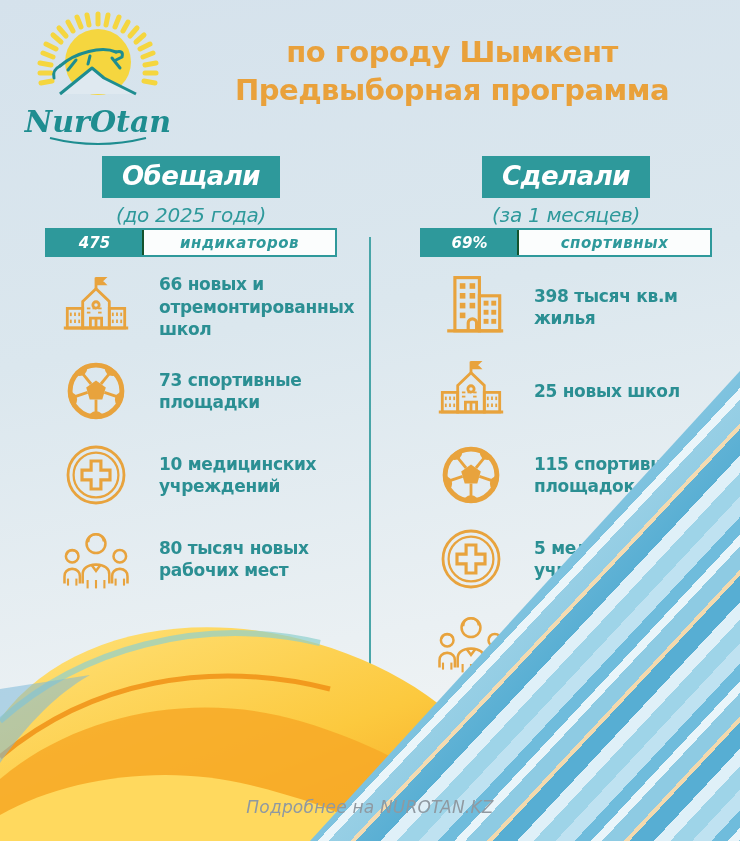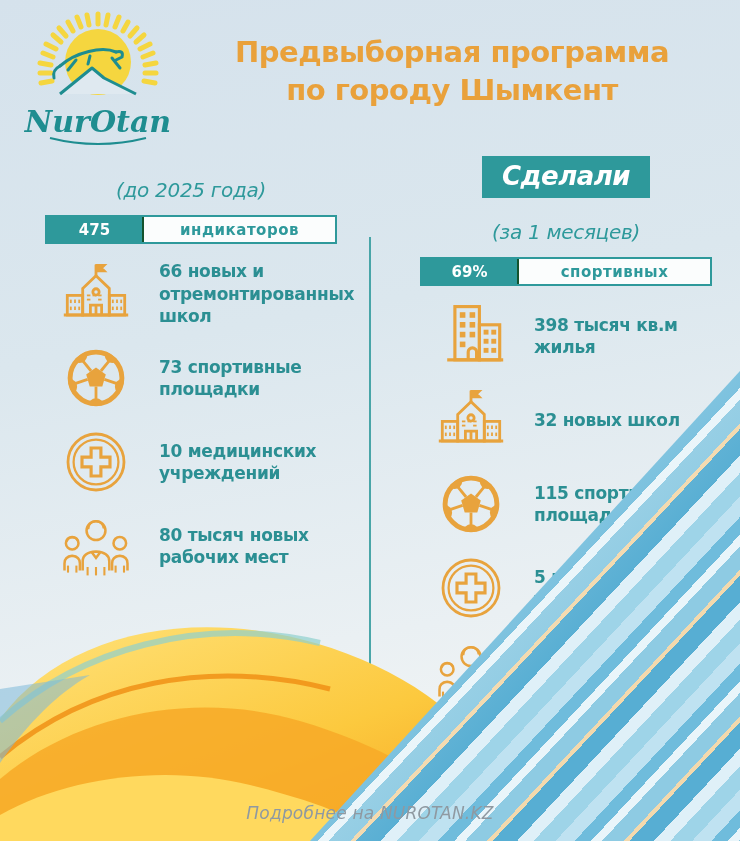--- a/index.html
+++ b/index.html
@@ -17,41 +17,41 @@
   
   .col{position:absolute;top:156px;width:292px;}
   .col-left{left:45px;}
   .col-right{left:420px;}
   .col-header{text-align:center;}
   .badge{
     display:inline-block;background:#2e999b;color:#ffffff;
     font-style:italic;font-weight:bold;font-size:26px;
     padding:5px 20px 7px 20px;letter-spacing:-0.5px;
   }
-  .subtitle{color:#2e999b;font-style:italic;font-size:20px;margin-top:22px;letter-spacing:-0.3px;}
-  .stat-bar{display:flex;height:25px;border:2px solid #2e999b;margin-top:13px;background:#fbfdfd;}
+  .subtitle{color:#2e999b;font-style:italic;font-size:20px;margin-top:5px;letter-spacing:-0.3px;}
+  .stat-bar{display:flex;height:25px;border:2px solid #2e999b;margin-top:1px;background:#fbfdfd;font-style:italic;}
   .stat-value{
     width:33%;background:#2e999b;color:#fff;font-weight:bold;font-size:15px;
     display:flex;align-items:center;justify-content:center;
   }
   .stat-label{
     flex:1;color:#2e999b;font-weight:bold;font-size:15px;letter-spacing:0.5px;
     display:flex;align-items:center;justify-content:center;border-left:2px solid #14532d;
   }
   .items{margin-top:8px;}
   .item{display:flex;align-items:center;height:84px;}
   .item-icon{width:70px;height:70px;flex:0 0 70px;margin-left:16px;}
   .item-text{
     margin-left:28px;color:#2b8f93;font-weight:bold;font-size:17px;
     letter-spacing:-0.3px;line-height:1.32;width:200px;
   }
   .divider{position:absolute;left:369px;top:237px;width:2px;height:515px;background:#2e999b;opacity:.85;}
   
   .footer{
-    position:absolute;left:0;right:0;bottom:18px;text-align:center;z-index:5;
+    position:absolute;left:0;right:0;bottom:24px;text-align:center;z-index:5;
     color:#8f99a1;font-style:italic;font-size:17px;letter-spacing:0.2px;
   }
   
   .ribbon-left{position:absolute;left:0;bottom:0;width:560px;height:270px;z-index:1;pointer-events:none;}
   .ribbon-right{
     position:absolute;right:0;bottom:0;width:430px;height:470px;z-index:1;pointer-events:none;
     clip-path:polygon(100% 0,100% 100%,0 100%);
     background:repeating-linear-gradient(133deg,
       #bfe2f1 0 14px,#6fbcdc 14px 26px,#e9f5fa 26px 34px,#8ecbe3 34px 50px,
       #f3d9ad 50px 54px,#57aed3 54px 72px,#dff0f8 72px 84px,#9ed4e8 84px 100px);
@@ -224,28 +224,29 @@
       <path d="M92,48 l8,10"></path>
         <path d="M56,50 l-8,10"></path>
         <path d="M70,46 l-2,8"></path>
       <path d="M40,56 q-8,4 -6,12"></path>
     </g>
     <text x="78" y="122" text-anchor="middle" font-family="DejaVu Serif, serif" font-style="italic" font-weight="bold" font-size="30" fill="#1e8d90">NurOtan</text>
     <path d="M30,128 q48,12 96,0" stroke="#1e8d90" stroke-width="2" fill="none"></path>
   </svg>
 
   <div class="title">
+    <div>по городу Шымкент</div>
     <div>Предвыборная программа</div>
-    <div>по городу Шымкент</div>
   </div>
 
   <div class="divider"></div>
 
   <div class="col col-left">
     <div class="col-header">
+      <div class="badge">Обещали</div>
       <div class="subtitle">(до 2025 года)</div>
     </div>
     <div class="stat-bar">
       <div class="stat-value">475</div>
       <div class="stat-label">индикаторов</div>
     </div>
     <div class="items">
       <div class="item">
         <svg class="item-icon" viewBox="0 0 100 100">
             <use href="#icon-school"></use>
@@ -286,21 +287,21 @@
       <div class="item">
         <svg class="item-icon" viewBox="0 0 100 100">
             <use href="#icon-building"></use>
           </svg>
         <div class="item-text">398 тысяч кв.м жилья</div>
       </div>
       <div class="item">
         <svg class="item-icon" viewBox="0 0 100 100">
             <use href="#icon-school"></use>
           </svg>
-        <div class="item-text">32 новых школ</div>
+        <div class="item-text">25 новых школ</div>
       </div>
       <div class="item">
         <svg class="item-icon" viewBox="0 0 100 100">
             <use href="#icon-soccer"></use>
           </svg>
         <div class="item-text">115 спортивных площадок</div>
       </div>
       <div class="item">
         <svg class="item-icon" viewBox="0 0 100 100">
             <use href="#icon-medical"></use>

